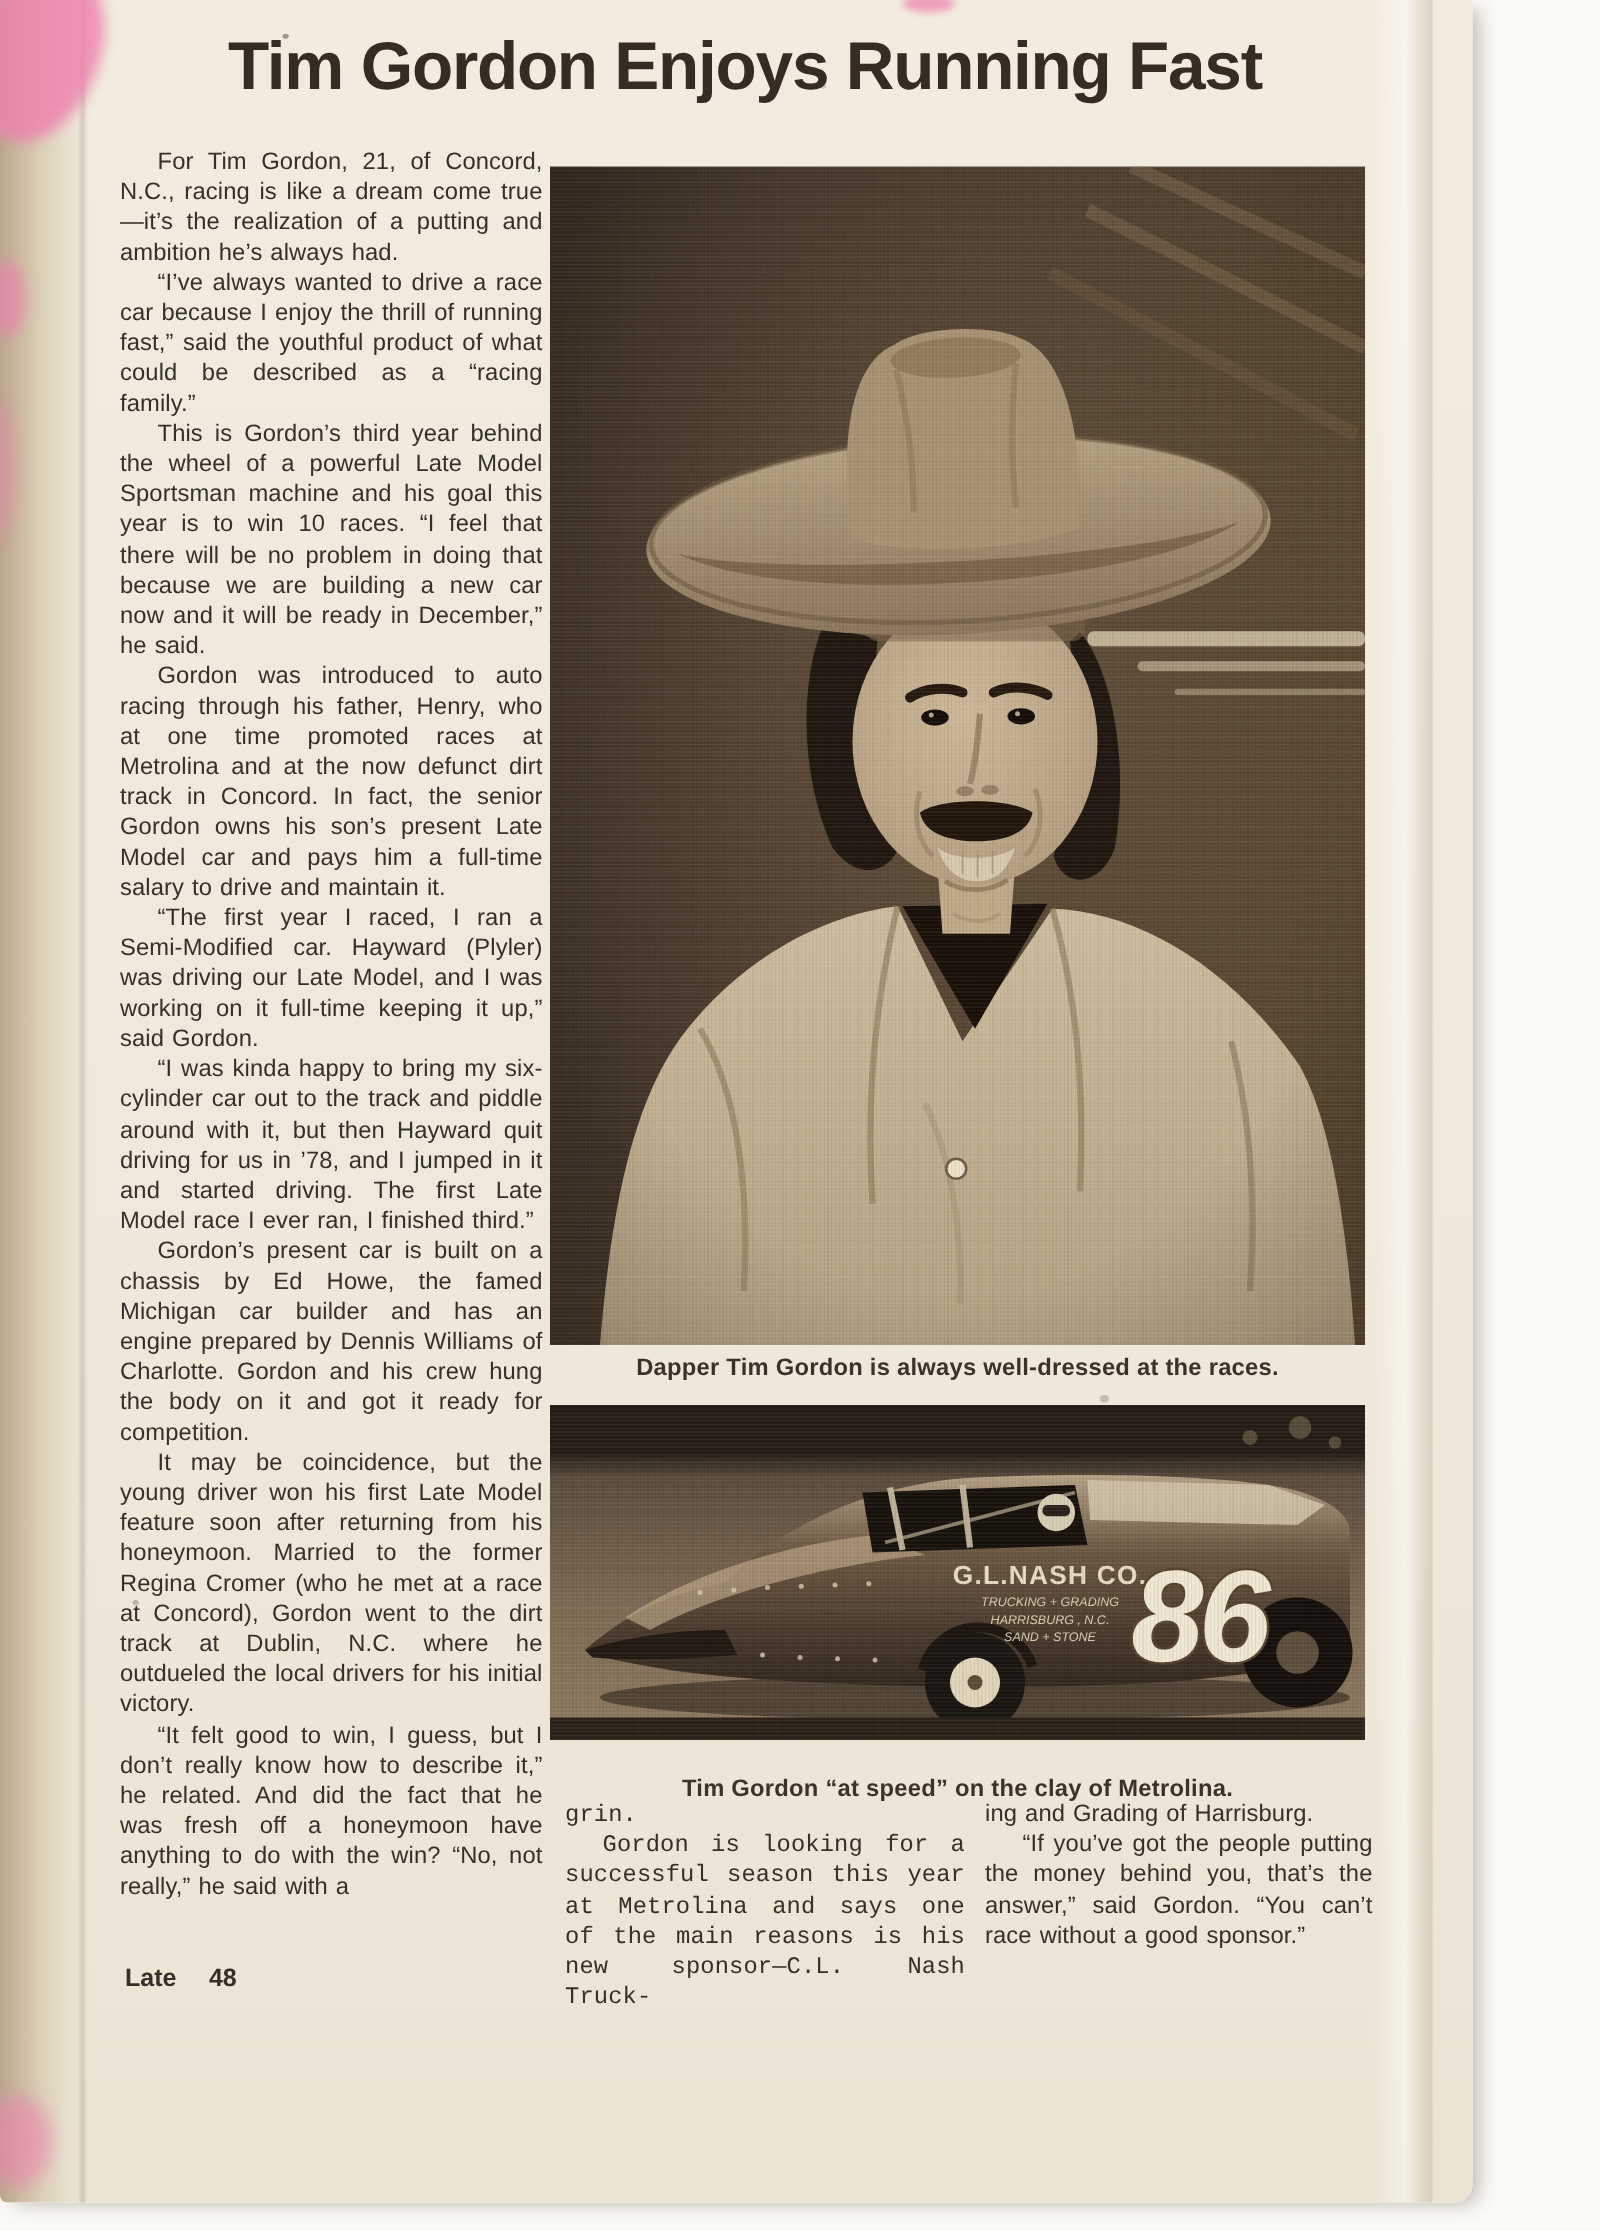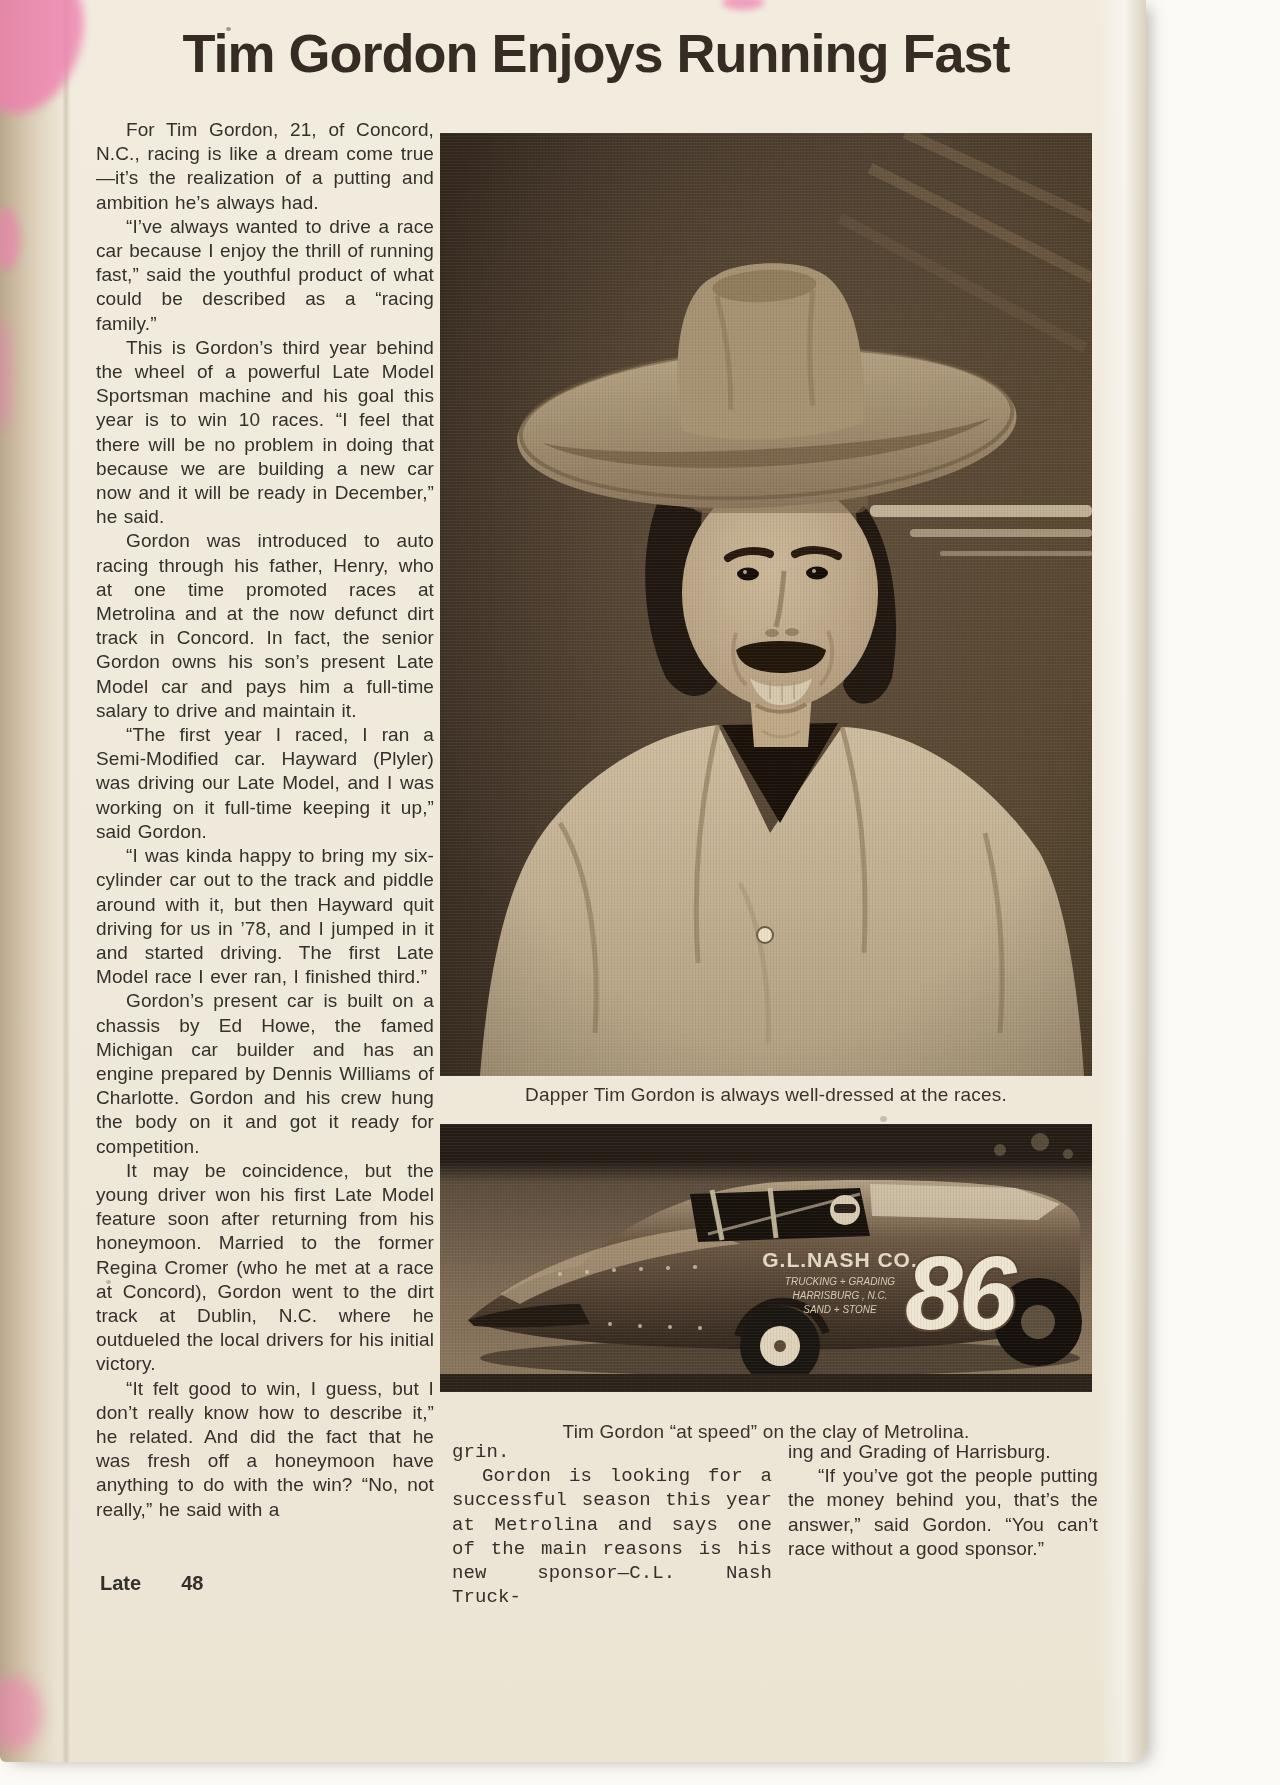--- a/index.html
+++ b/index.html
@@ -1,21 +1,21 @@
 <!DOCTYPE html>
 <html><head>
 <meta charset="utf-8">
 <style>
   html,body{margin:0;padding:0;background:#fbfaf6;}
   .scan{position:relative;width:1280px;height:1785px;overflow:hidden;
         font-family:"Liberation Sans",sans-serif;background:#fbfaf6;}
   .page{position:absolute;left:0;top:0;width:1146px;height:1762px;
         background:linear-gradient(180deg,#f2ecdf 0%,#efe9db 55%,#ebe4d3 100%);
         border-radius:0 0 14px 6px;
-        box-shadow:8px 4px 16px -4px rgba(70,58,40,.35);overflow:hidden;}
+        box-shadow:8px 4px 16px -4px rgba(70,58,40,.35);overflow:hidden;padding-left:32px;}
   .binding{position:absolute;left:0;top:0;width:74px;height:100%;
         background:linear-gradient(90deg,#b9a78d 0%,#cbbaa0 20%,#dccfb8 45%,#e9e2d0 75%,rgba(239,233,219,0) 100%);}
   .crease{position:absolute;left:62px;top:0;width:8px;height:100%;
         background:linear-gradient(90deg,rgba(95,75,52,0) 0%,rgba(95,75,52,.18) 50%,rgba(95,75,52,0) 100%);}
   .curl{position:absolute;left:1098px;top:0;width:48px;height:100%;
         background:linear-gradient(90deg,rgba(255,255,255,0) 0%,rgba(255,255,255,.45) 55%,rgba(176,160,132,.35) 100%);}
   .mark{position:absolute;background:#ee7fae;border-radius:50%;filter:blur(5px);}
   .mark-tl{left:-20px;top:-34px;width:100px;height:150px;transform:rotate(20deg);opacity:.8;}
   .mark-edge1{left:-8px;top:208px;width:28px;height:62px;opacity:.65;}
   .mark-edge2{left:-10px;top:318px;width:22px;height:115px;opacity:.45;filter:blur(7px);}
@@ -33,25 +33,25 @@
   .col-left{left:96px;top:118px;width:338px;}
   .col-mid{left:452px;top:1440px;width:320px;font-family:Liberation Mono, monospace;}
   .col-right{left:788px;top:1440px;width:310px;}
   figure{margin:0;position:absolute;overflow:hidden;}
   .portrait{left:440px;top:133px;width:652px;height:943px;}
   .carphoto{left:440px;top:1124px;width:652px;height:268px;}
   .halftone::after{content:"";position:absolute;inset:0;pointer-events:none;
         background-image:repeating-linear-gradient(0deg,rgba(255,255,255,.05) 0 1px,transparent 1px 3px),
                          repeating-linear-gradient(90deg,rgba(0,0,0,.06) 0 1px,transparent 1px 3px);}
   .caption{position:absolute;left:440px;width:652px;text-align:center;
-        font-size:19px;font-weight:normal;color:#3d322a;letter-spacing:.2px;}
+        font-size:19px;font-weight:bold;color:#3d322a;letter-spacing:.2px;}
   .cap1{top:1084px;}
   .cap2{top:1398px;margin-top:23px;}
   .pagenum{position:absolute;left:100px;top:1572px;font-size:20px;font-weight:bold;color:#33302a;}
-  .pagenum .num{margin-left:40px;}
+  .pagenum .num{margin-left:26px;}
 </style>
 </head>
 <body>
 
 <div class="scan">
   <div class="page">
     <div class="binding"></div>
     <div class="crease"></div>
     <div class="curl"></div>
     <div class="mark mark-tl"></div>

